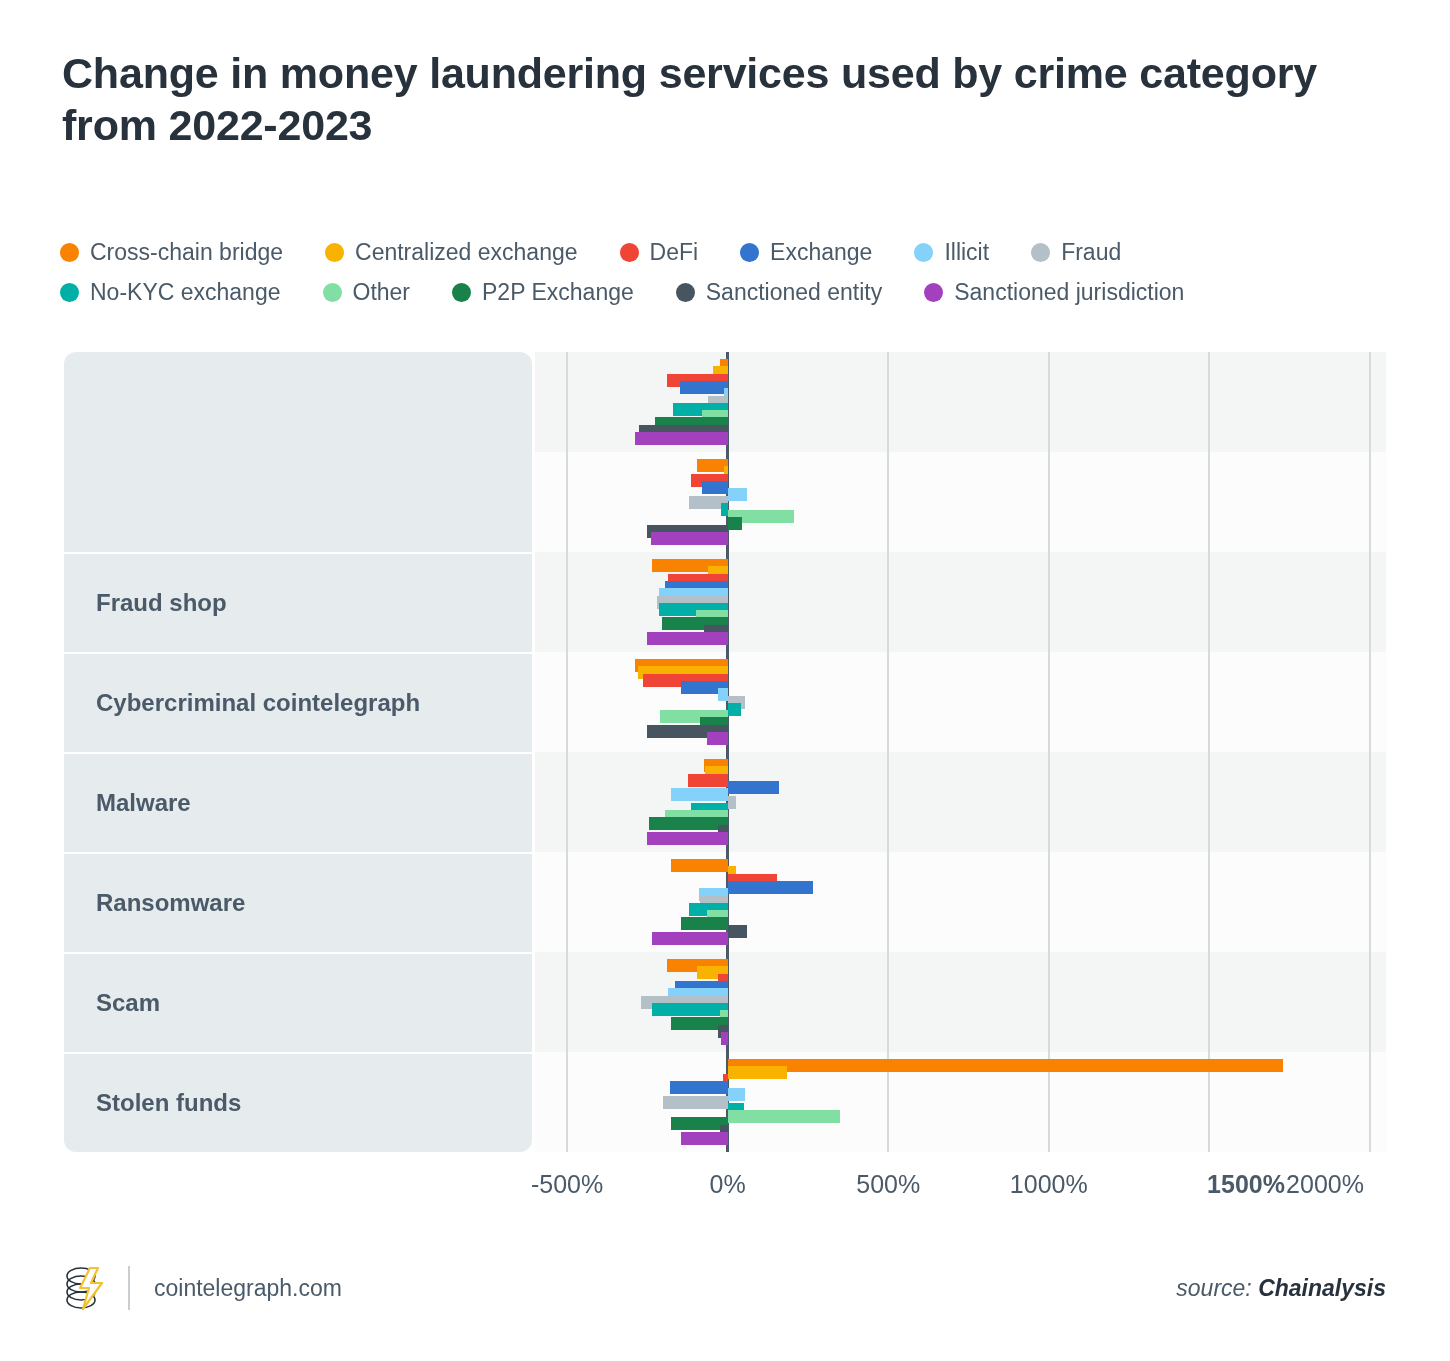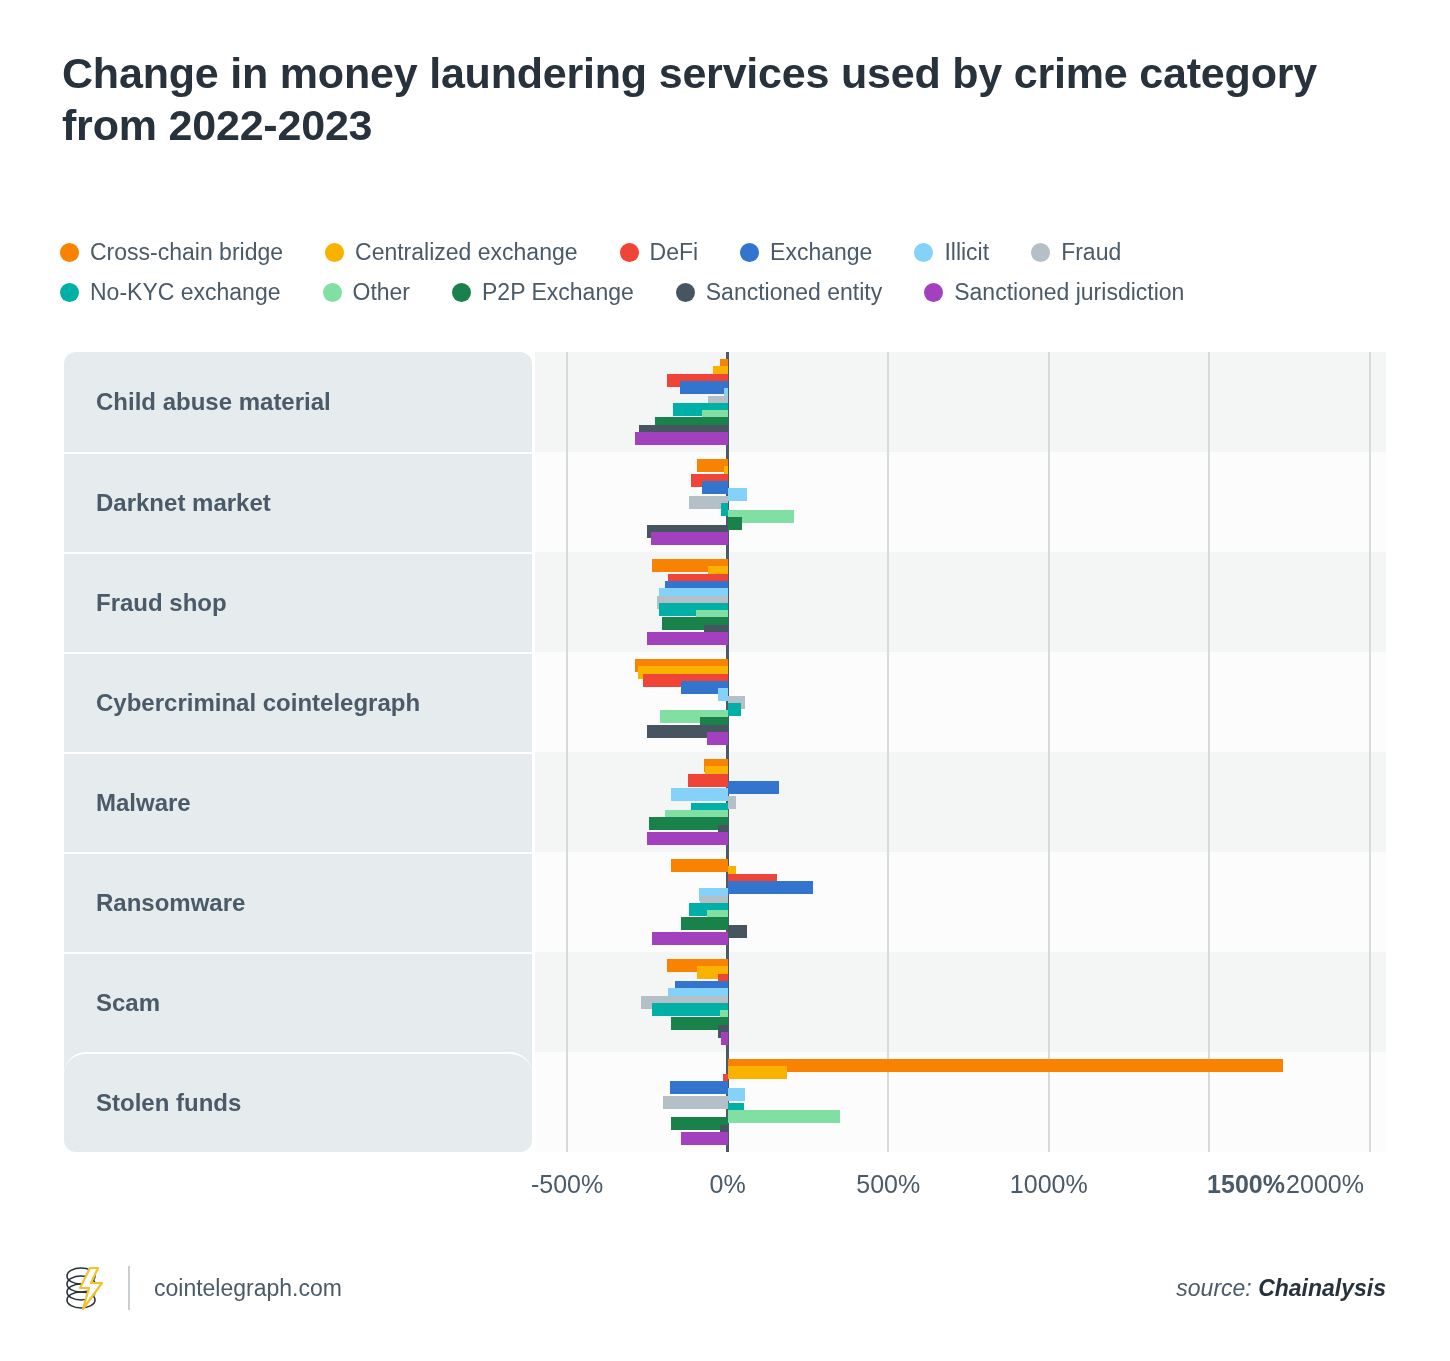--- a/index.html
+++ b/index.html
@@ -171,42 +171,36 @@
         </span>
         <span class="legend-item">
           <span class="legend-dot" style="background: rgb(163, 64, 190);"></span>
           <span class="legend-label">Sanctioned jurisdiction</span>
         </span>
       </div>
   </div>
 
   <div class="chart">
     <div class="label-panel" id="label-panel">
-        <div class="label-row" style="top: 0px;">
-          <span class="label-text">Child abuse material</span>
-        </div>
-        <div class="label-row sep" style="top: 100px;">
-          <span class="label-text">Darknet market</span>
-        </div>
         <div class="label-row sep" style="top: 200px;">
           <span class="label-text">Fraud shop</span>
         </div>
         <div class="label-row sep" style="top: 300px;">
           <span class="label-text">Cybercriminal cointelegraph</span>
         </div>
         <div class="label-row sep" style="top: 400px;">
           <span class="label-text">Malware</span>
         </div>
         <div class="label-row sep" style="top: 500px;">
           <span class="label-text">Ransomware</span>
         </div>
         <div class="label-row sep" style="top: 600px;">
           <span class="label-text">Scam</span>
         </div>
-        <div class="label-row sep" style="top: 700px; border-radius: 22px;">
+        <div class="label-row sep" style="top: 700px;">
           <span class="label-text">Stolen funds</span>
         </div>
       </div>
     <div class="plot" id="plot">
         <div class="row-band dark" style="top: 0px;"></div>
         <div class="row-band light" style="top: 100px;"></div>
         <div class="row-band dark" style="top: 200px;"></div>
         <div class="row-band light" style="top: 300px;"></div>
         <div class="row-band dark" style="top: 400px;"></div>
         <div class="row-band light" style="top: 500px;"></div>

